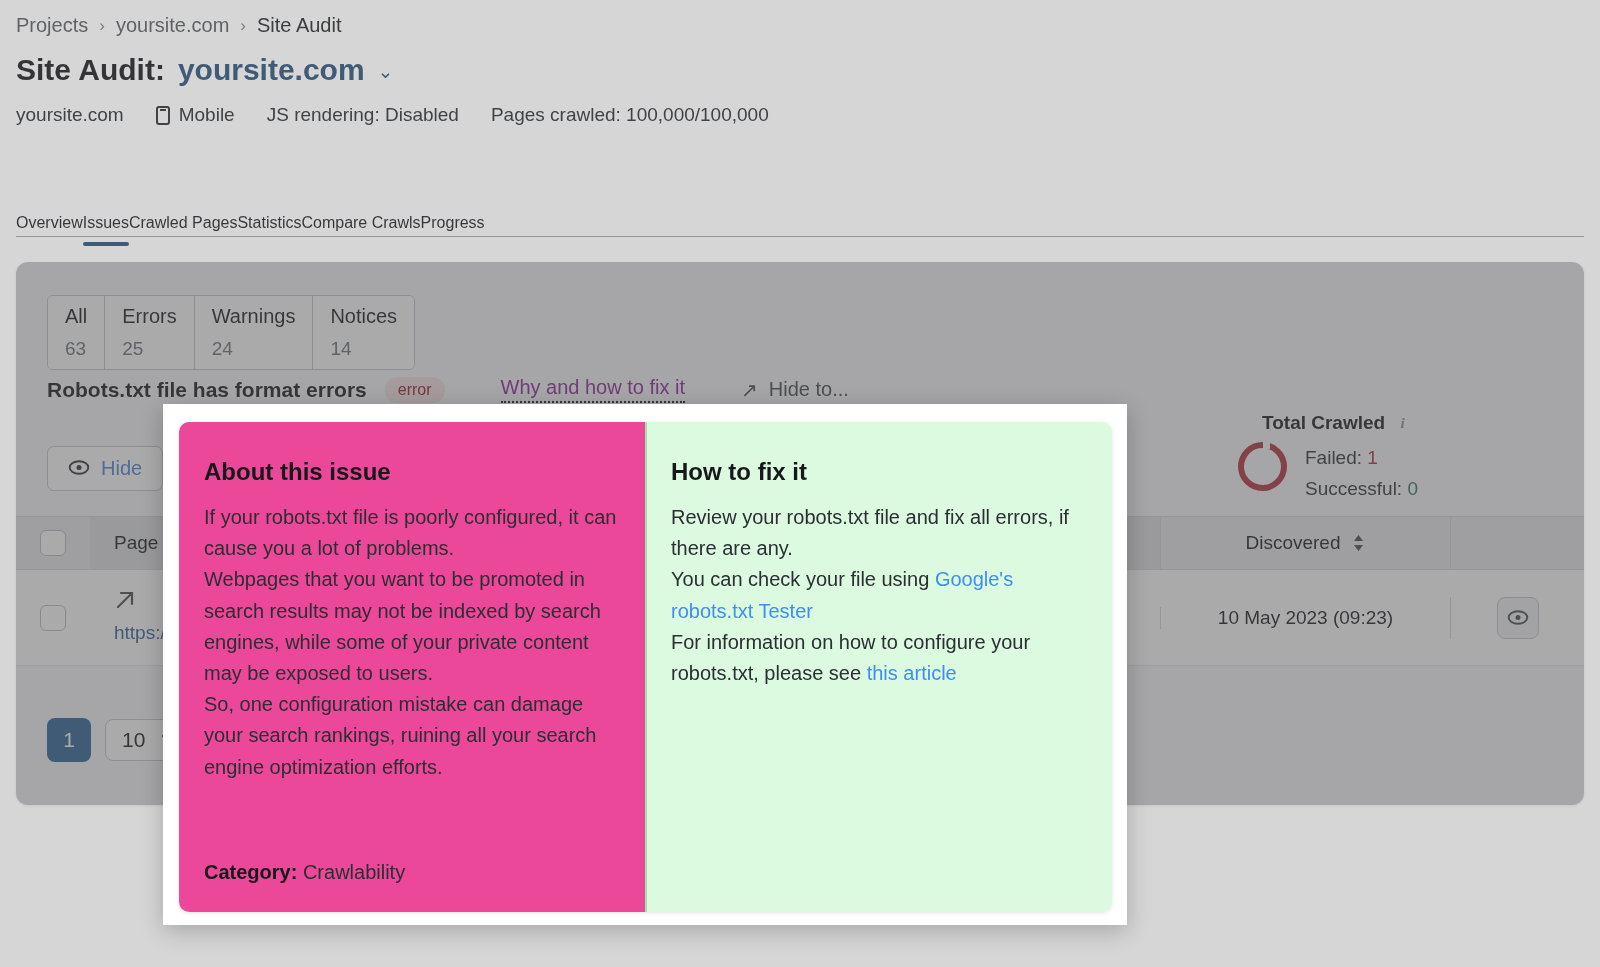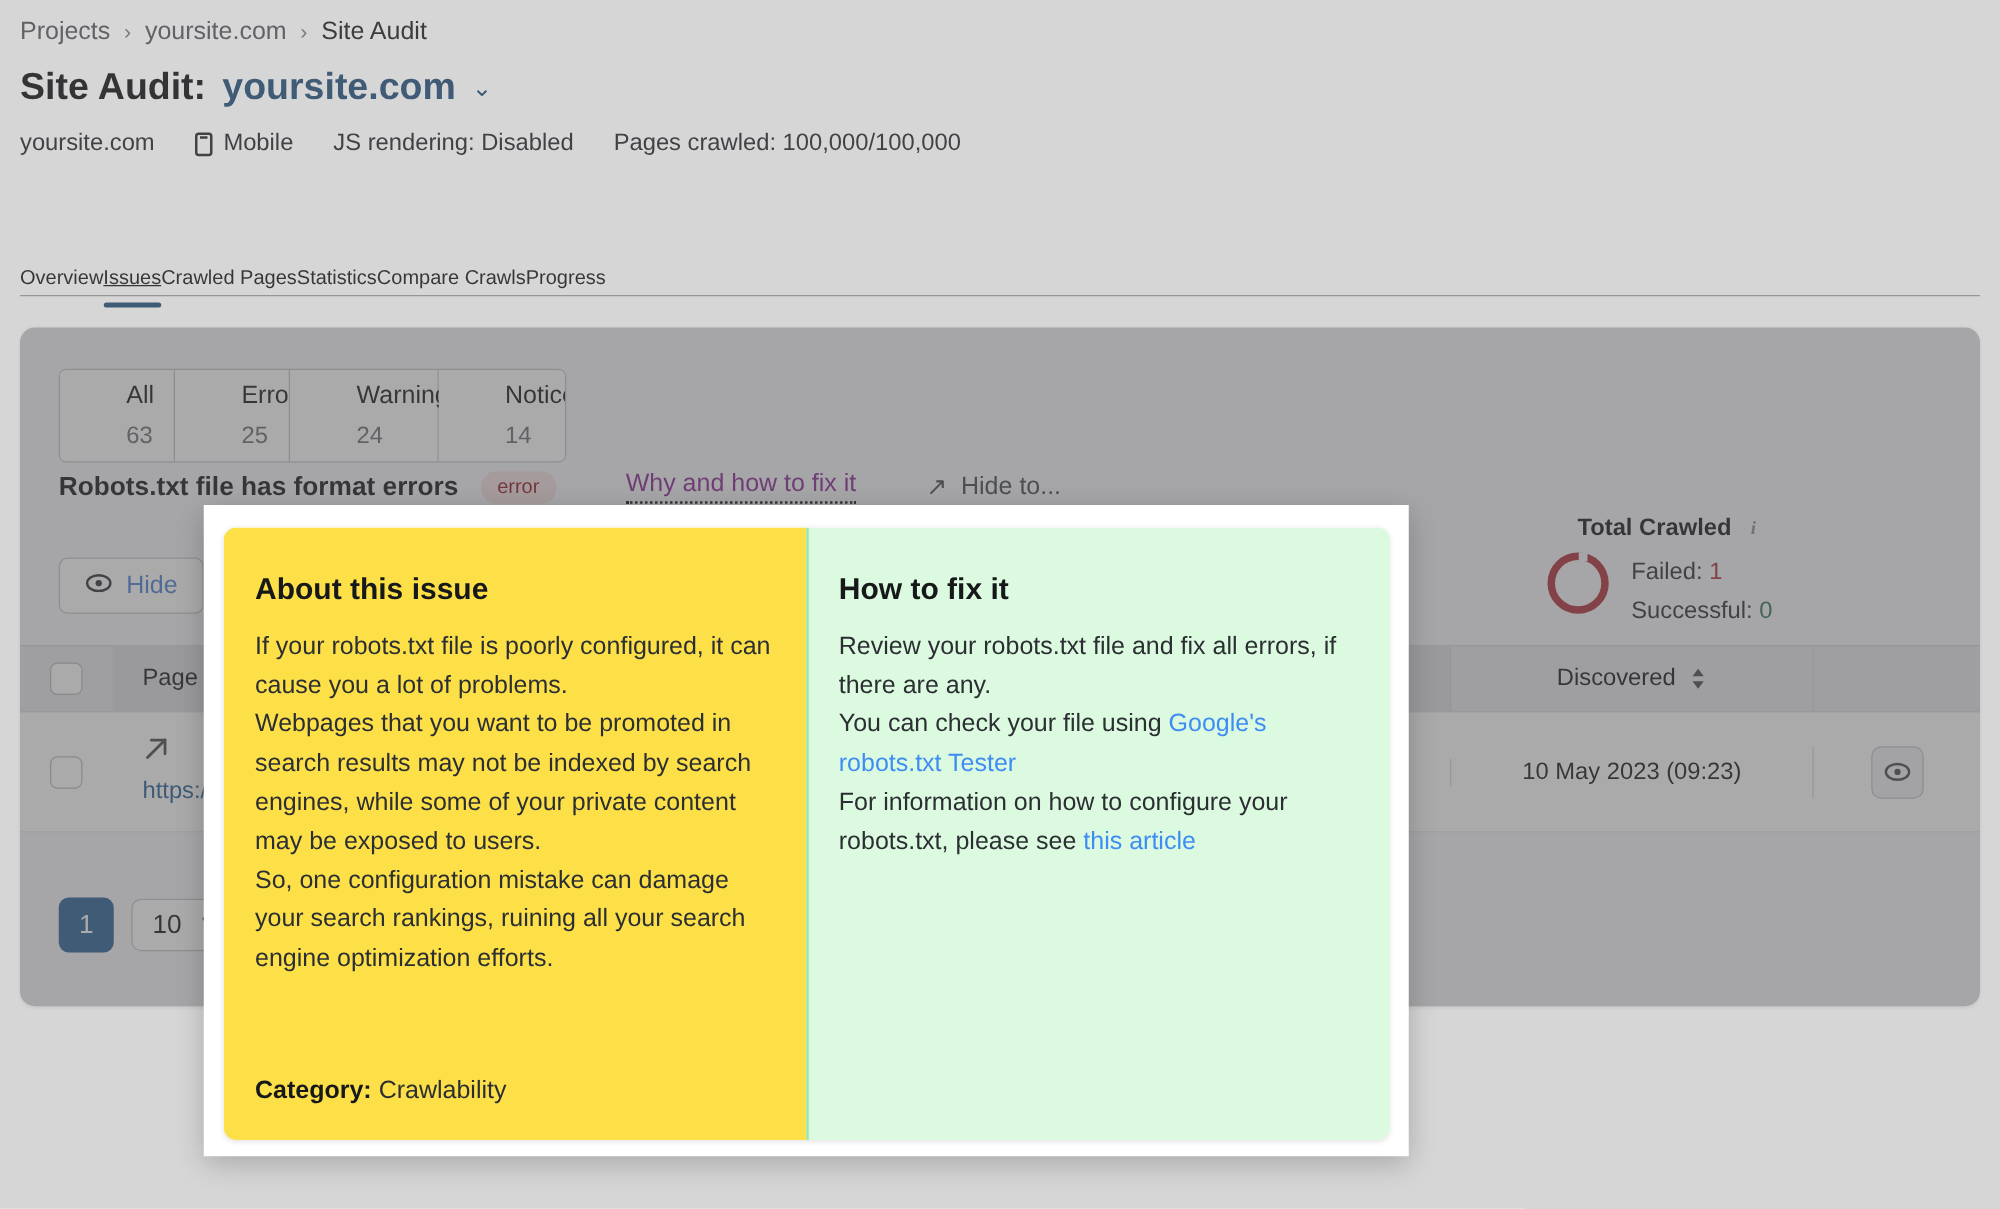--- a/index.html
+++ b/index.html
@@ -65,21 +65,21 @@
     width: 6px; height: 2px; background: #2b2e33;
   }
 
   
   .nav-tabs {
     position: absolute; left: 16px; top: 186px;
     display: flex; align-items: flex-end; 
     font-size: 16px; color: #16181a; margin-top: 28px;
   }
   .nav-tabs .tab { padding-bottom: 14px; position: relative; cursor: pointer; }
-  .nav-tabs .tab.active { font-weight: normal; text-decoration: underline; }
+  .nav-tabs .tab.active { font-weight: normal; }
   .nav-tabs .tab.active::after {
     content: ""; position: absolute; left: 0; right: 0; bottom: 0;
     height: 4px; background: #1763ad; border-radius: 2px;
   }
   .nav-underline {
     position: absolute; left: 16px; top: 236px; width: 1568px;
     height: 1px; background: #d4d7dc;
   }
 
   
@@ -98,21 +98,21 @@
     overflow: hidden; background: #ffffff;
   }
   .filter-pill {
     display: flex; align-items: baseline; gap: 10px;
     padding: 9px 17px; font-size: 20px; color: #16181a;
     border-right: 1px solid #c2c6cc; cursor: pointer;
     background: #ffffff;
     flex-direction: column;
   }
   .filter-pill:last-child { border-right: none; }
-  .filter-pill .cnt { color: #6b6f76; font-size: 19px; margin-left: 36px; }
+  .filter-pill .cnt { color: #6b6f76; font-size: 19px; }
 
   
   .issue-header {
     position: absolute; left: 31px; top: 114px;
     display: flex; align-items: center; gap: 18px;
   }
   .issue-title { font-size: 21px; font-weight: bold; color: #16181a; }
   .issue-badge {
     font-size: 16px; color: #b3111b;
     background: #fadfe1; border-radius: 12px;
@@ -238,21 +238,21 @@
     width: 933px; height: 490px;
     background: #ffffff;
     border-radius: 10px;
     display: flex;
     overflow: hidden;
     box-shadow: 0 1px 4px rgba(0,0,0,0.10);
   }
   .pop-left {
     width: 466px; flex: none;
     padding: 36px 26px 0 25px;
-    background: #fde047;
+    background: #ec4899;
   }
   .pop-right {
     flex: 1;
     padding: 36px 28px 0 24px;
     background: #dcfadf;
     border-left: 2px solid #9ae5ae;
   }
   .pop-h {
     font-size: 24px; font-weight: bold; color: #16181a;
     margin-bottom: 16px;

